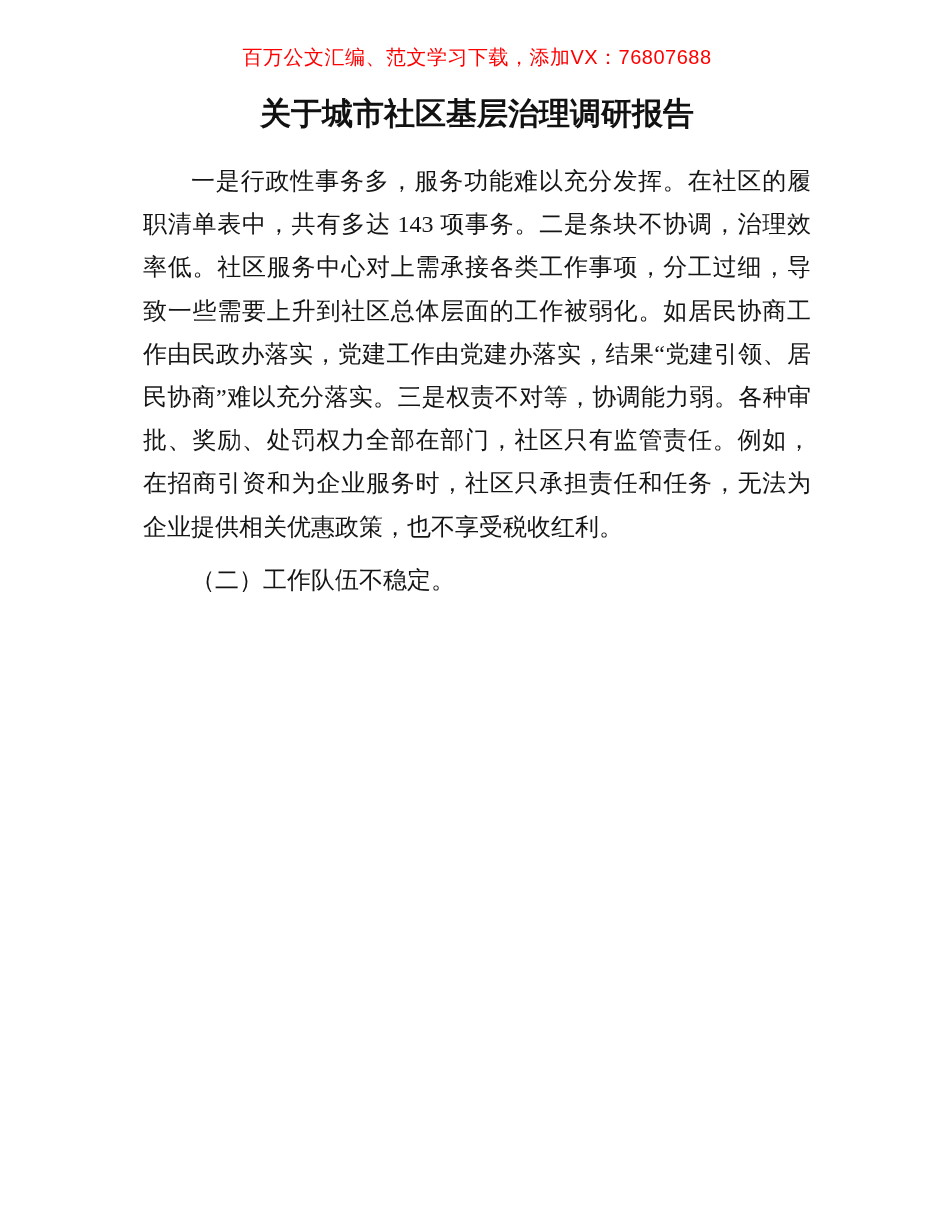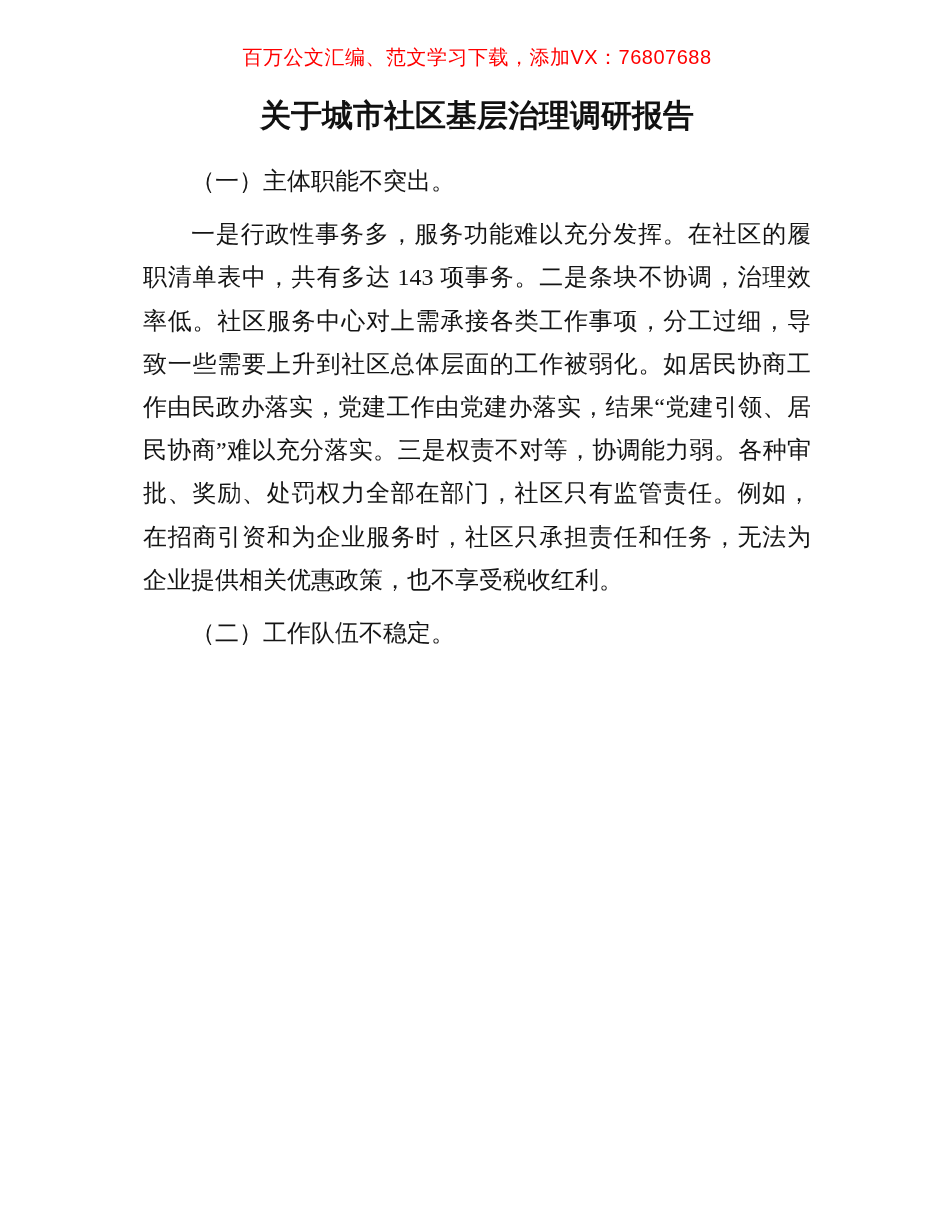--- a/index.html
+++ b/index.html
@@ -22,21 +22,21 @@
       text-align: center;
       color: #ff0000;
       font-family: "Liberation Sans", "DejaVu Sans", sans-serif;
       font-size: 20px;
       line-height: 30px;
       letter-spacing: 0.5px;
       margin: 0 0 22px 0;
     }
     .doc-title {
       text-align: center;
-      font-family: Liberation Sans, sans-serif;
+      font-family: Liberation Mono, monospace;
       font-weight: 700;
       font-size: 31px;
       line-height: 44px;
       margin: 0 0 22px 0;
       color: #111111;
     }
     .para {
       font-family: "Liberation Serif", "DejaVu Serif", serif;
       font-size: 24px;
       line-height: 1.8;
@@ -52,20 +52,19 @@
 </head>
 <body>
 
 <div class="page">
 
   <div class="watermark">百万公文汇编、范文学习下载，添加VX：76807688</div>
 
   <h1 class="doc-title">关于城市社区基层治理调研报告</h1>
 
 
-  <p class="para heading">（一）主体职能不突出。</p>
 
   <p class="para">一是行政性事务多，服务功能难以充分发挥。在社区的履职清单表中，共有多达 143 项事务。二是条块不协调，治理效率低。社区服务中心对上需承接各类工作事项，分工过细，导致一些需要上升到社区总体层面的工作被弱化。如居民协商工作由民政办落实，党建工作由党建办落实，结果“党建引领、居民协商”难以充分落实。三是权责不对等，协调能力弱。各种审批、奖励、处罚权力全部在部门，社区只有监管责任。例如，在招商引资和为企业服务时，社区只承担责任和任务，无法为企业提供相关优惠政策，也不享受税收红利。</p>
 
   <p class="para heading">（二）工作队伍不稳定。</p>
 
 
 </div>
 
 </body></html>

